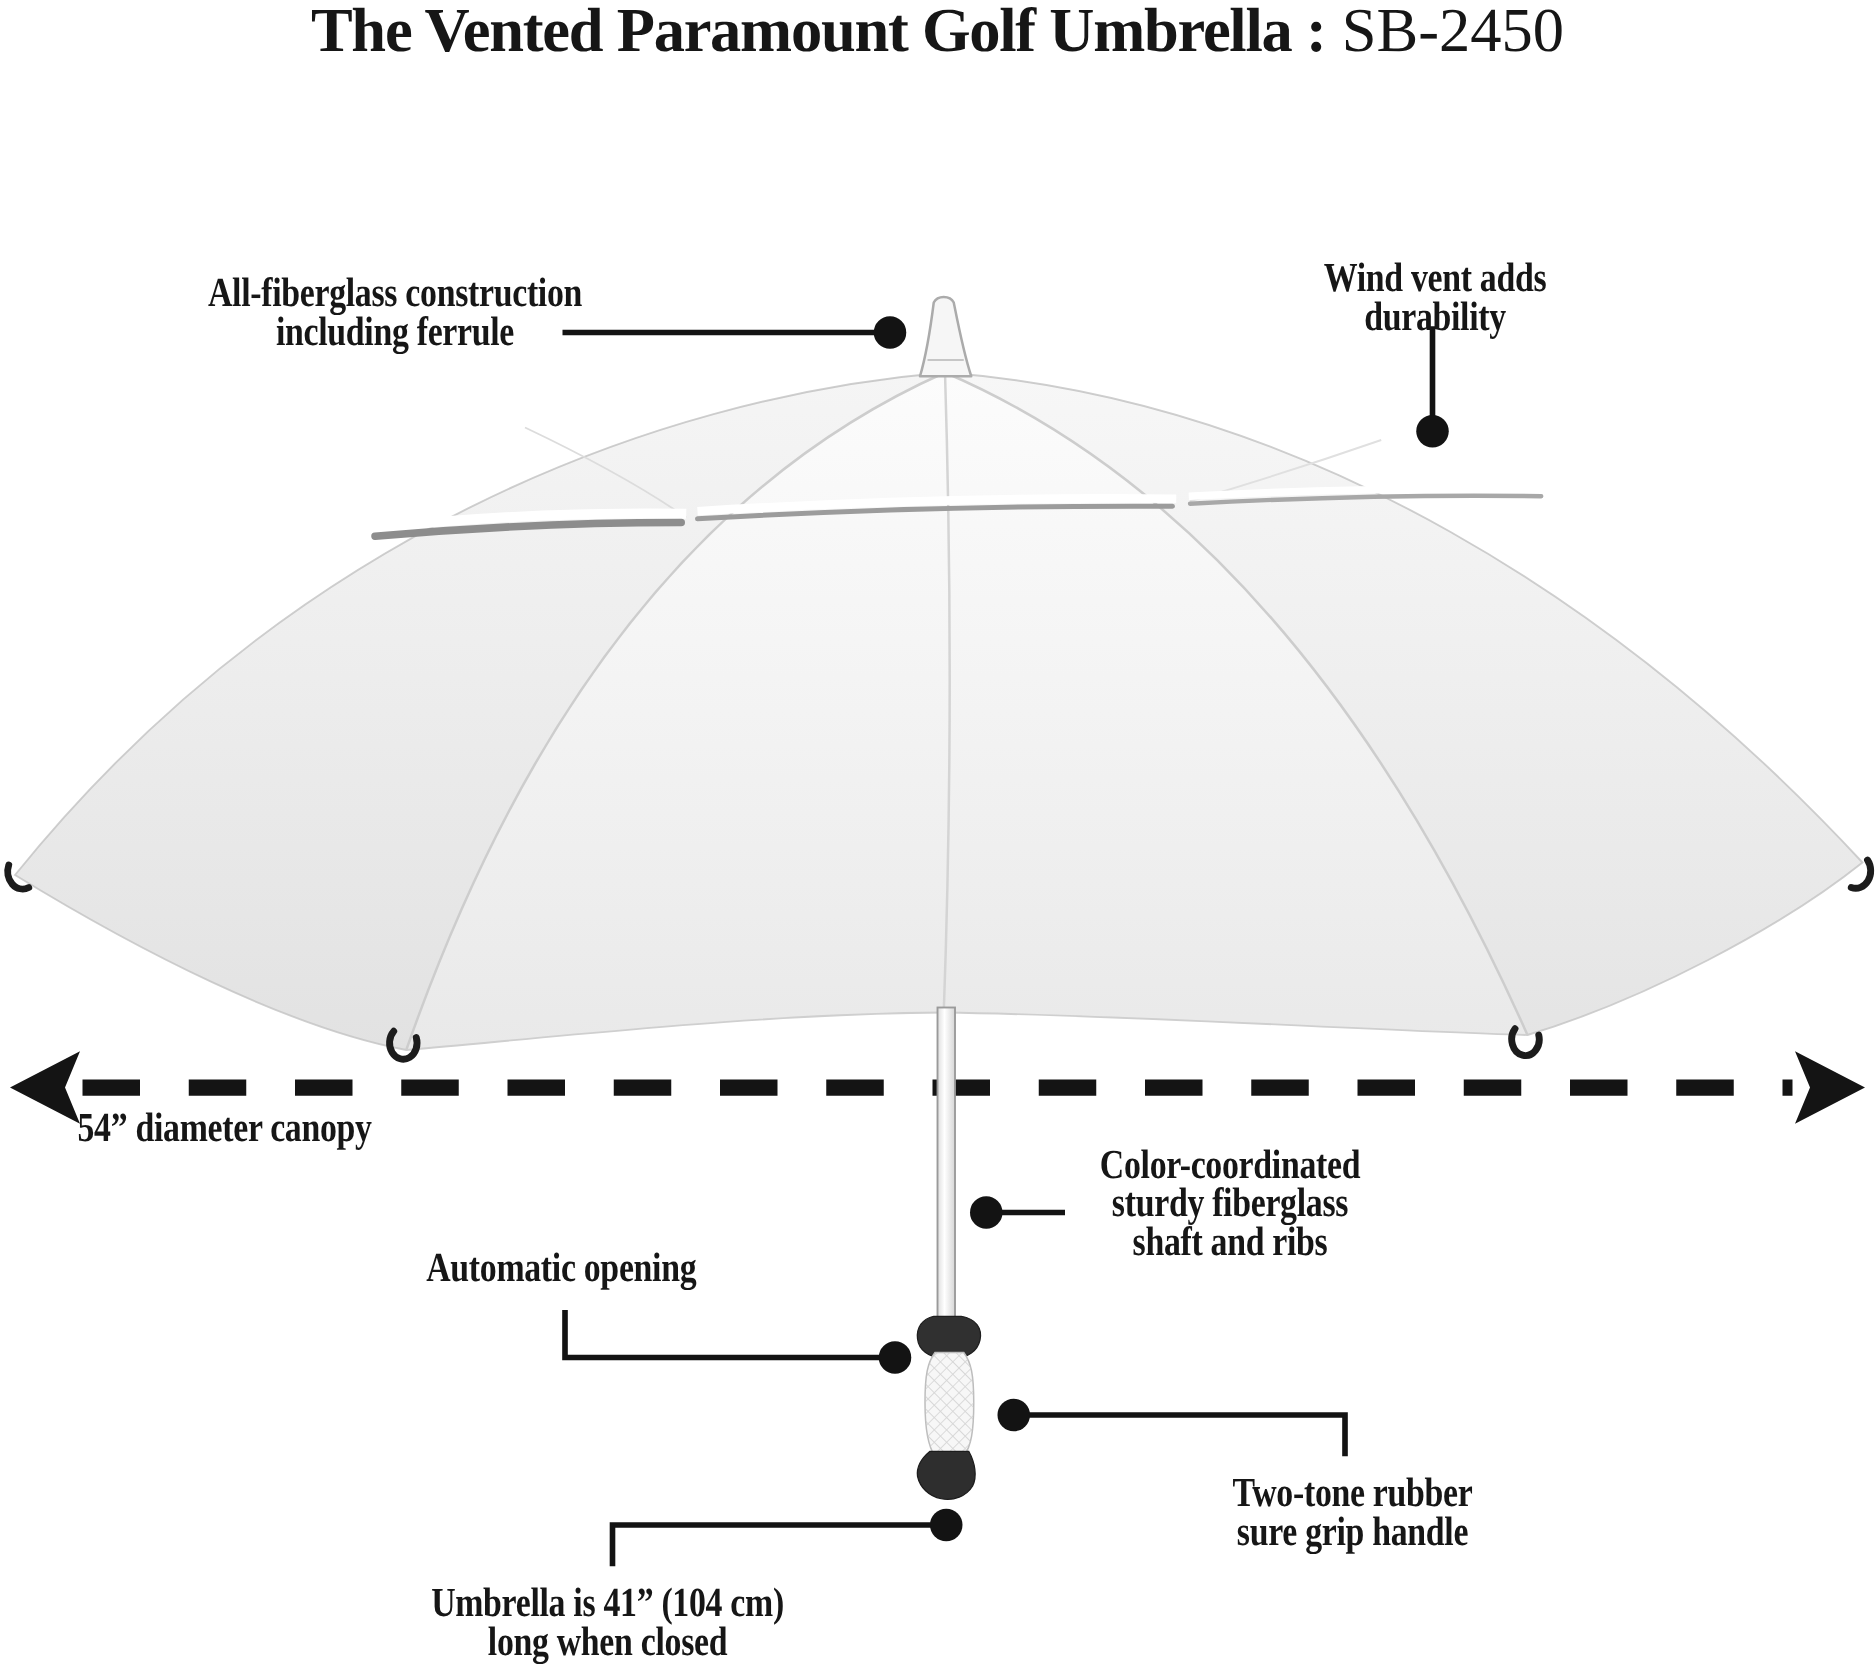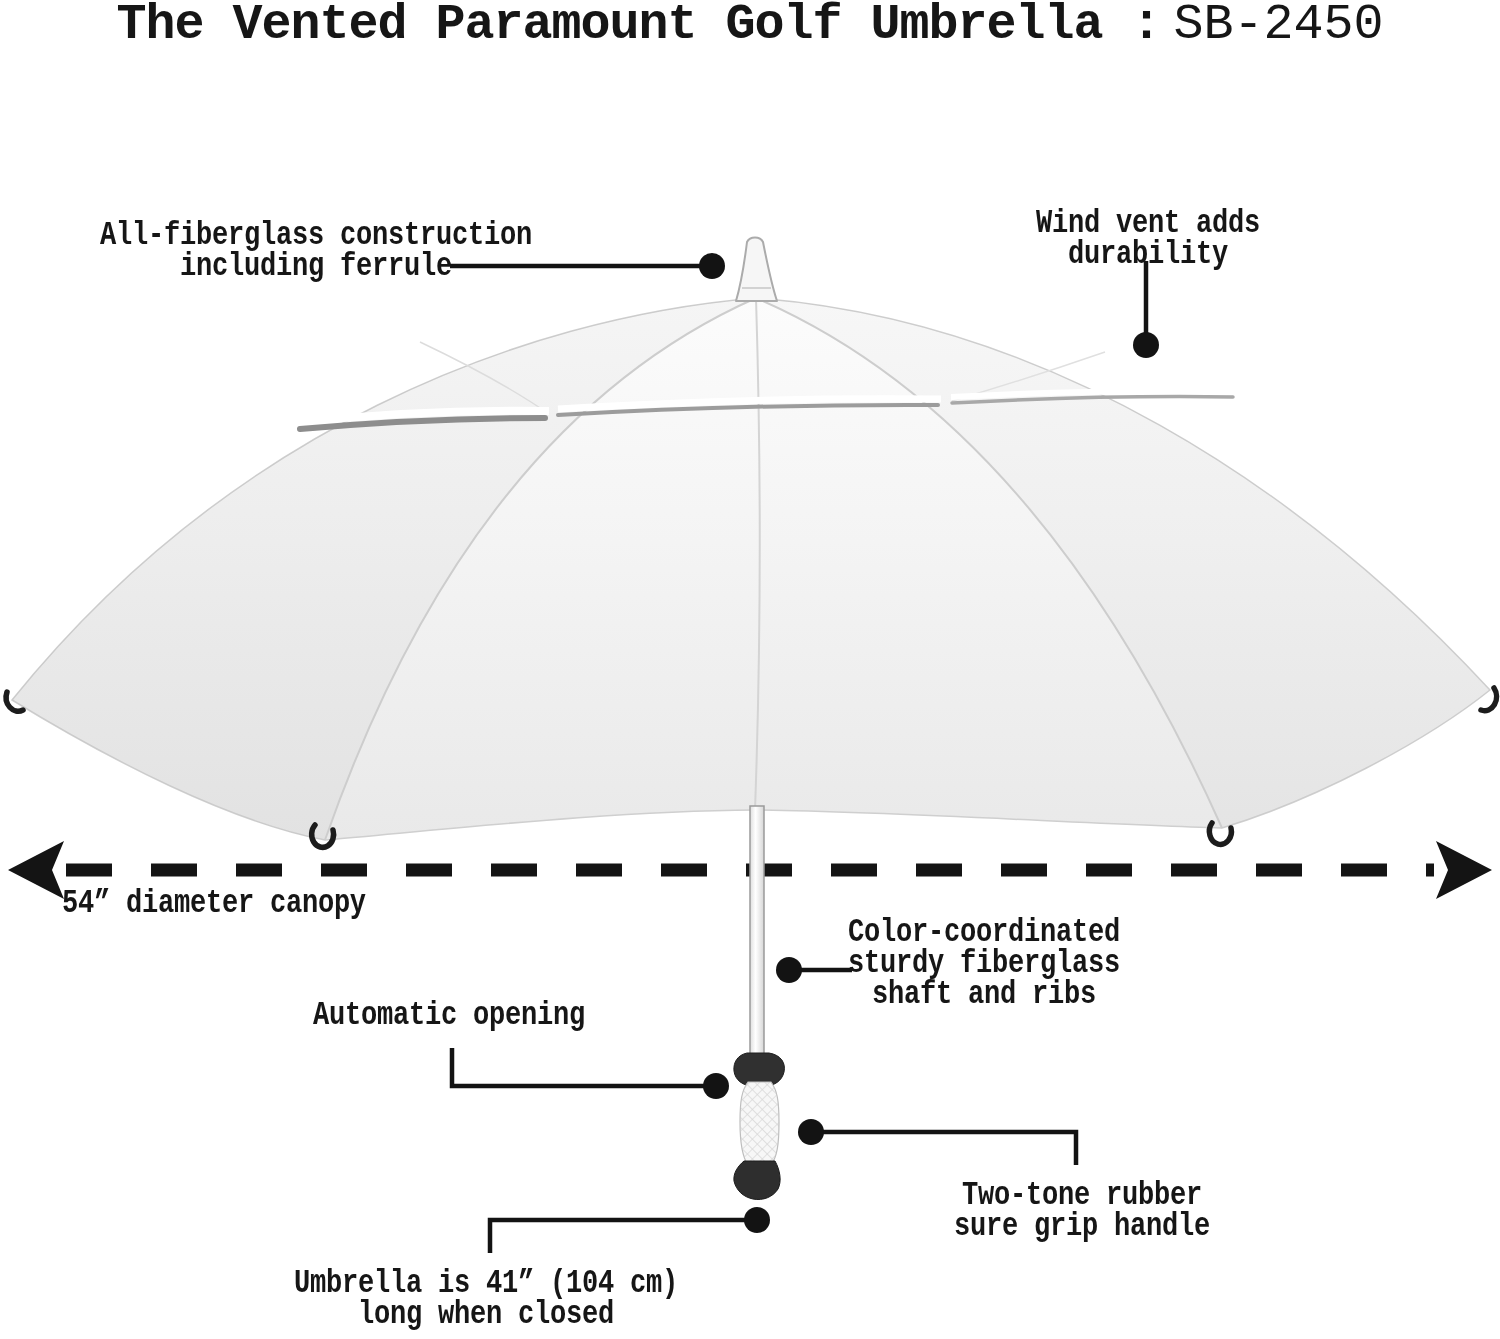--- a/index.html
+++ b/index.html
@@ -1,18 +1,18 @@
 <!DOCTYPE html>
 <html><head>
 <meta charset="utf-8">
 <style>
   html,body{margin:0;padding:0;background:#ffffff;}
   .stage{
     position:relative;width:1500px;height:1339px;overflow:hidden;
-    background:#ffffff;font-family:Liberation Mono, monospace;color:#161616;
+    background:#ffffff;font-family:Liberation Serif, serif;color:#161616;
   }
   .stage svg{position:absolute;left:0;top:0;}
   .title{
     position:absolute;top:-3px;left:0;width:100%;text-align:center;
     font-size:50px;line-height:1.1;white-space:nowrap;
   }
   .title .t-bold{font-weight:700;letter-spacing:-1px;}
   .title .t-model{font-weight:400;margin-left:13px;letter-spacing:0;}
   .callout{
     position:absolute;font-weight:700;font-size:33px;line-height:31px;

